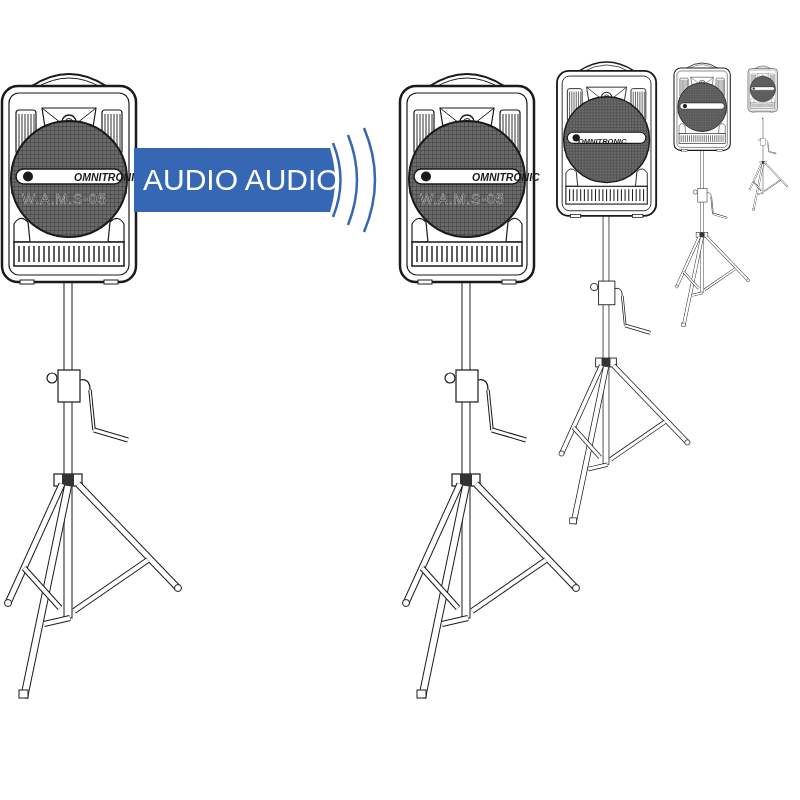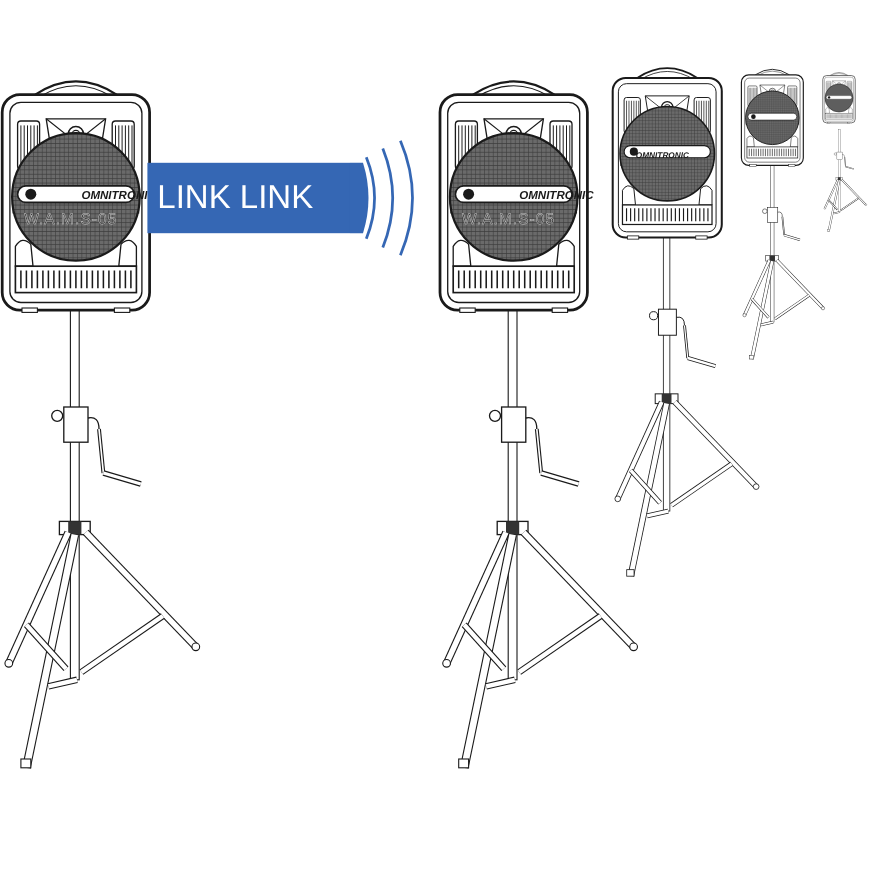--- a/index.html
+++ b/index.html
@@ -129,13 +129,13 @@
     <path d="M333 143 Q348 180 333 217"></path>
     <path d="M348 135 Q366 180 348 225"></path>
     <path d="M364 128 Q386 180 364 232"></path>
   </g>
 </svg>
 
 <div class="banner"></div>
 <svg class="banner-cap" viewBox="0 0 24 64" width="24" height="64">
   <path d="M0 0 H12 Q22 32 12 64 H0 Z" fill="#3567b4"></path>
 </svg>
-<div class="banner-text">LINK LINK</div>
+<div class="banner-text">AUDIO AUDIO</div>
 
 </body></html>

